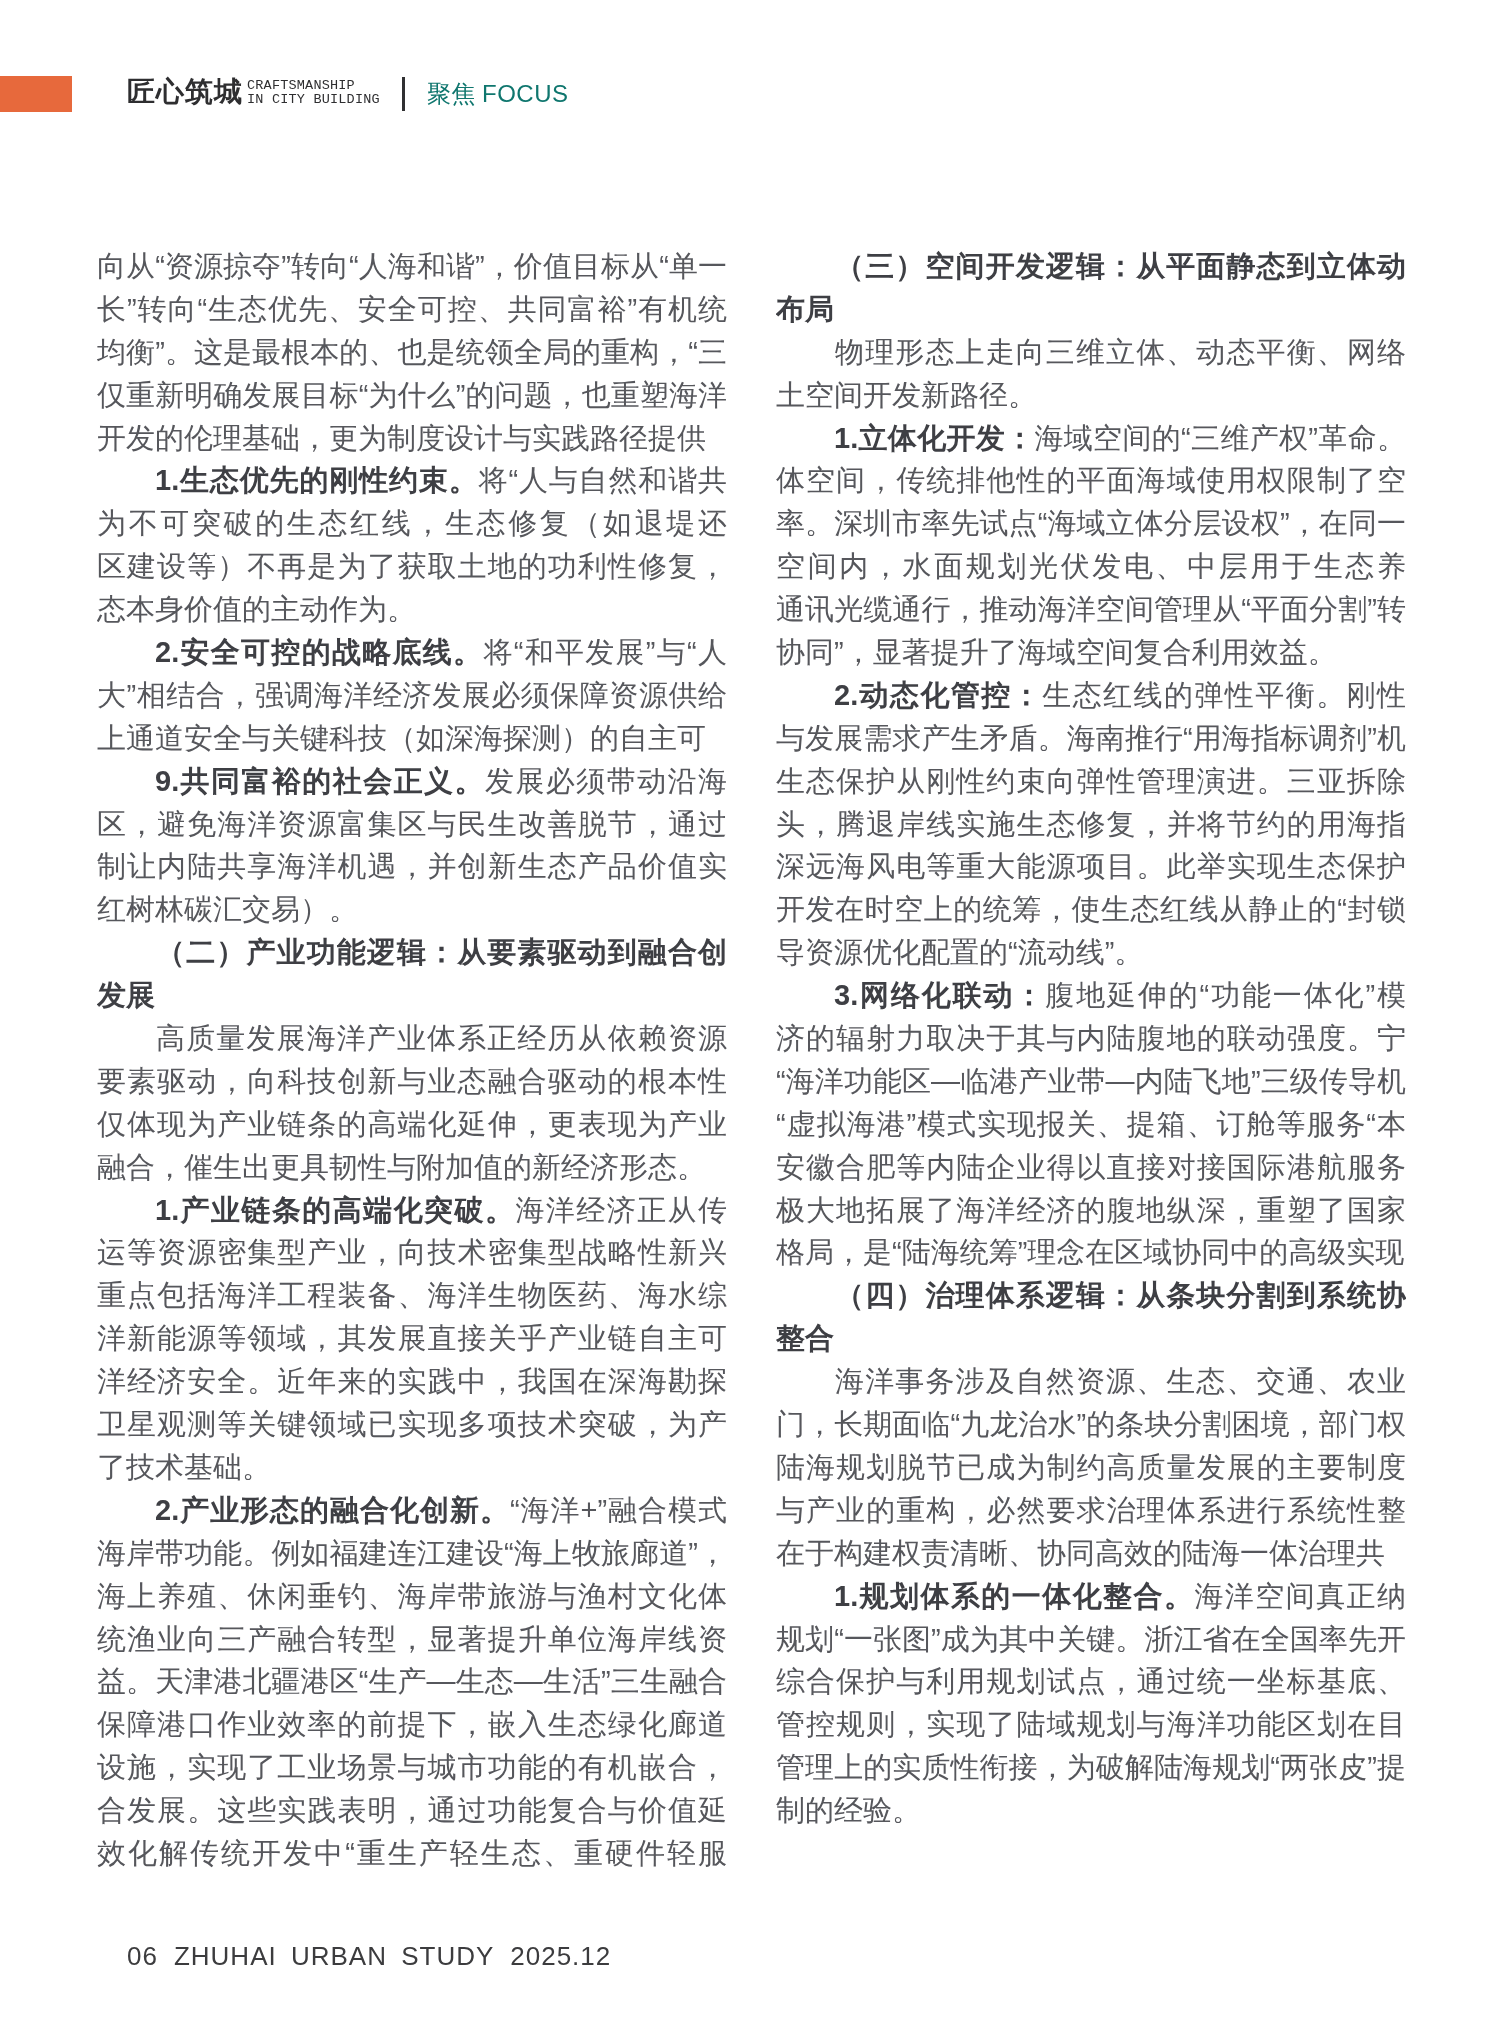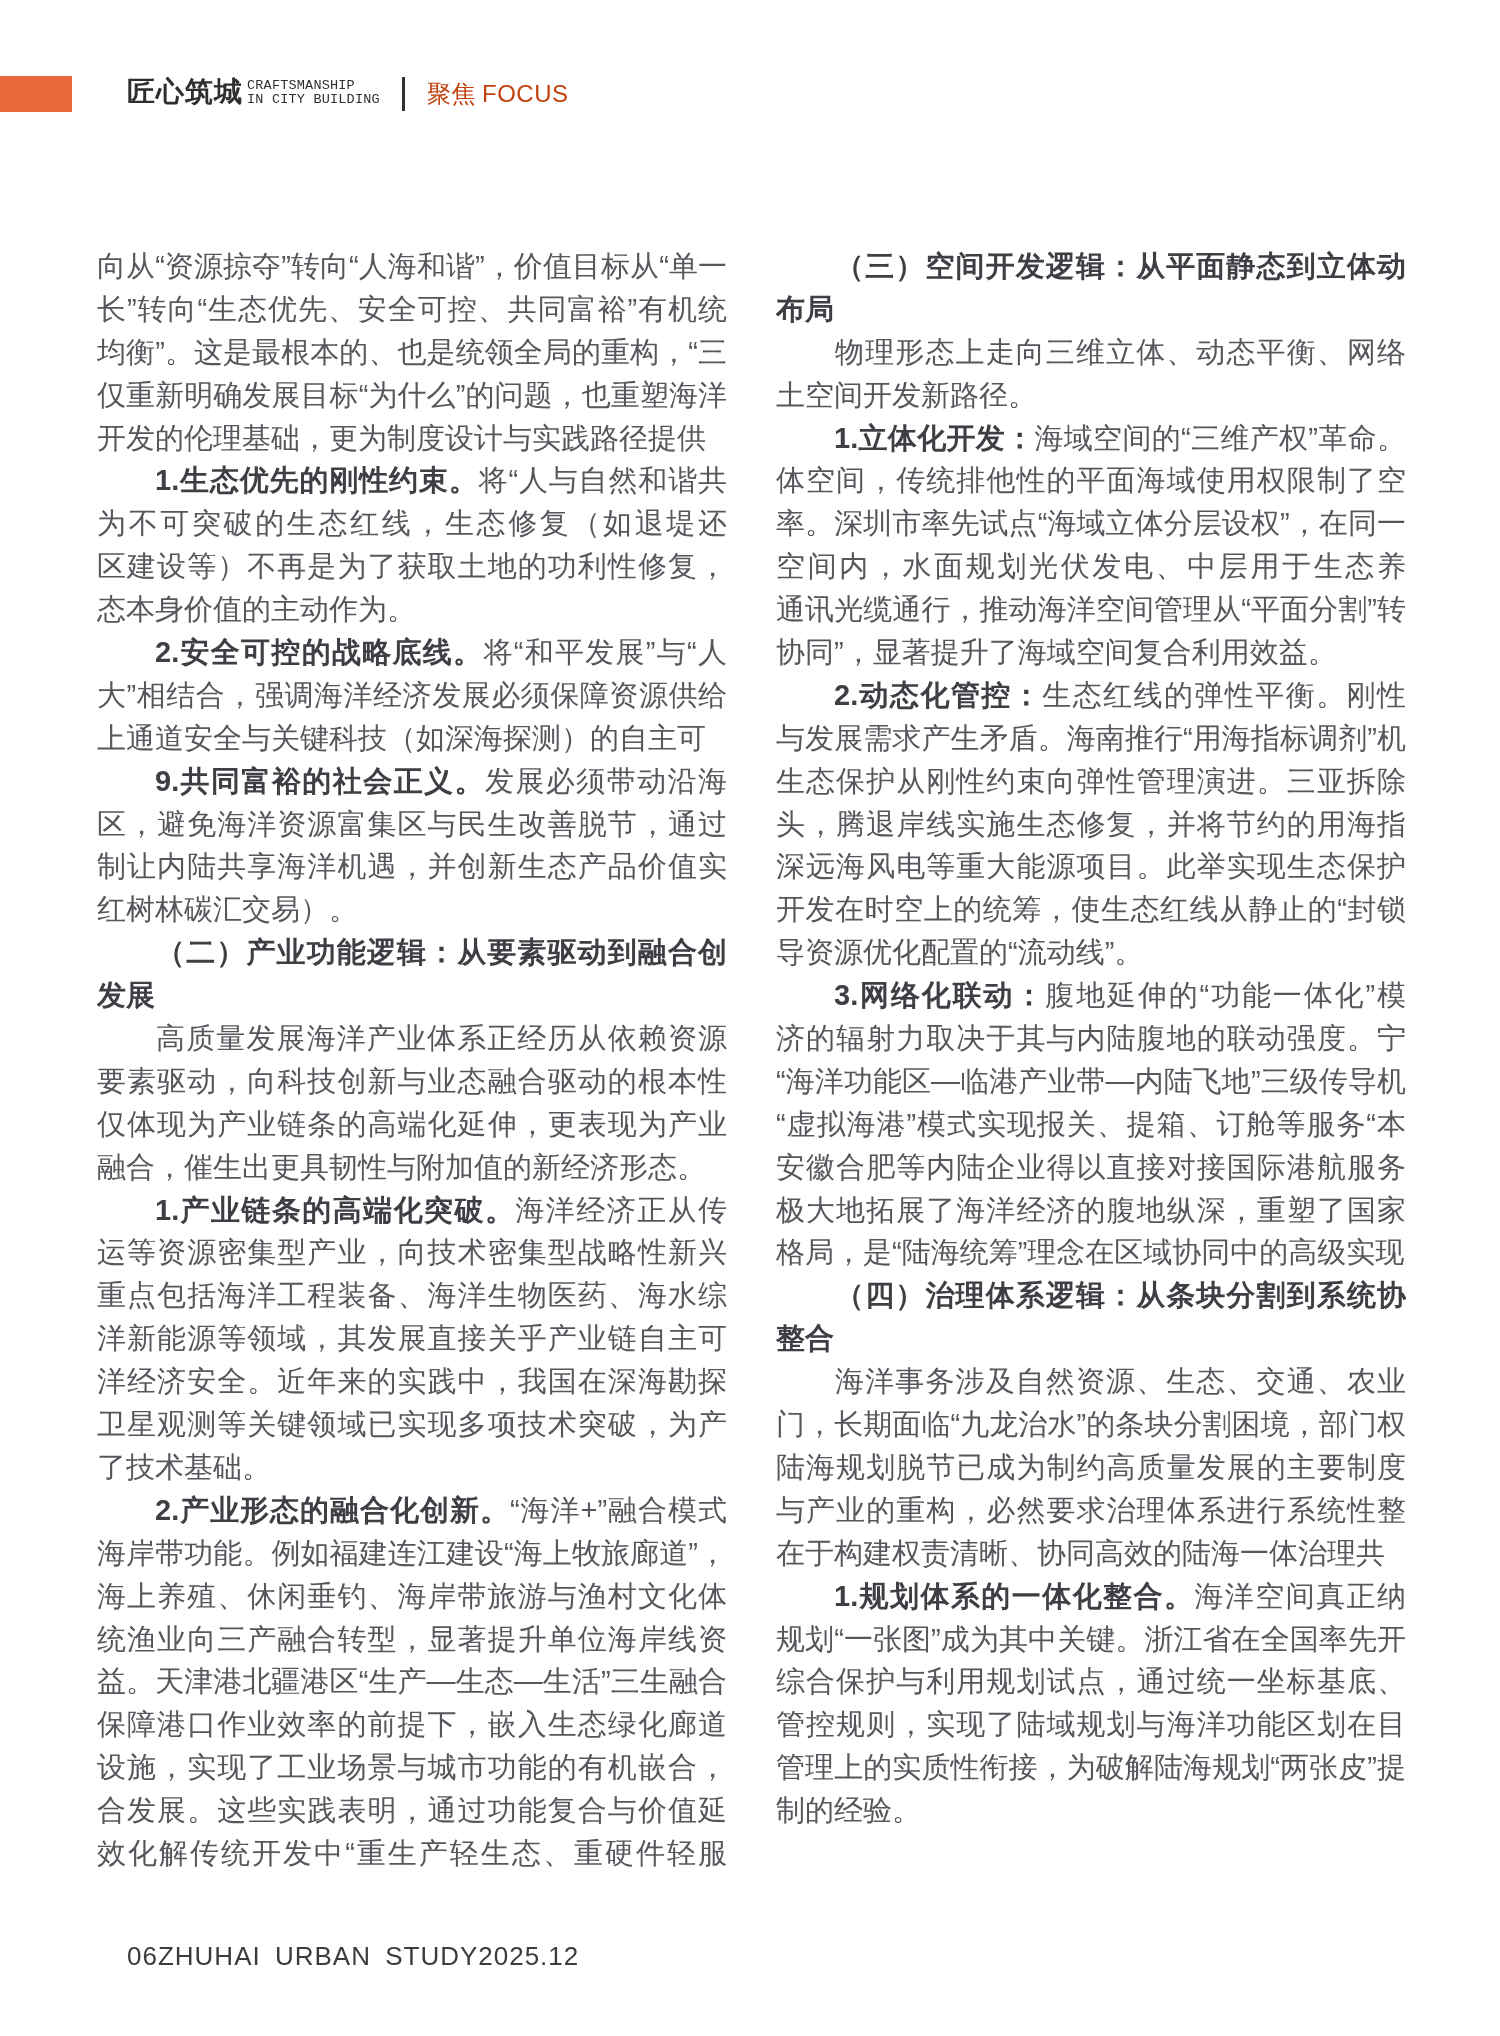--- a/index.html
+++ b/index.html
@@ -20,42 +20,42 @@
   }
   .brand-en{
     position:absolute;left:247px;top:79px;
     font-size:13.5px;line-height:13.5px;font-weight:500;
     color:#2e2e30;letter-spacing:0.2px;white-space:nowrap;font-family:Liberation Mono, monospace;
   }
   .hdr-divider{position:absolute;left:402px;top:77px;width:3px;height:34px;background:#303032;}
   .section-label{
     position:absolute;left:427px;top:80px;
     font-size:24px;line-height:28px;font-weight:500;
-    color:#c2410c;white-space:nowrap;letter-spacing:0.5px;
+    color:#0f766e;white-space:nowrap;letter-spacing:0.5px;
   }
   .section-label .en{margin-left:6px;}
   
   .col{
     position:absolute;top:245px;width:630px;
     font-size:29px;line-height:42.9px;
     color:#56575c;
   }
   .col-left{left:97px;}
   .col-right{left:776px;}
   .line{height:42.9px;overflow:hidden;}
   .line.fill{text-align:justify;text-align-last:justify;-moz-text-align-last:justify;text-justify:inter-character;}
   .line.ind::before{content:"";display:inline-block;width:58px;height:1px;vertical-align:baseline;}
   .line .b{font-weight:bold;color:#3e3f44;}
   
   .footer{
     position:absolute;left:127px;top:1941px;
     font-size:26px;line-height:30px;color:#3c3c3e;
     letter-spacing:1px;word-spacing:6px;white-space:nowrap;
   }
-  .footer .gap{}
+  .footer .gap{margin-left:16px;}
 </style>
 </head>
 <body>
 
 <div class="page">
 
   <div class="accent" style="background: rgb(231, 105, 60);"></div>
 
   <div class="brand-cn">匠心筑城</div>
 

